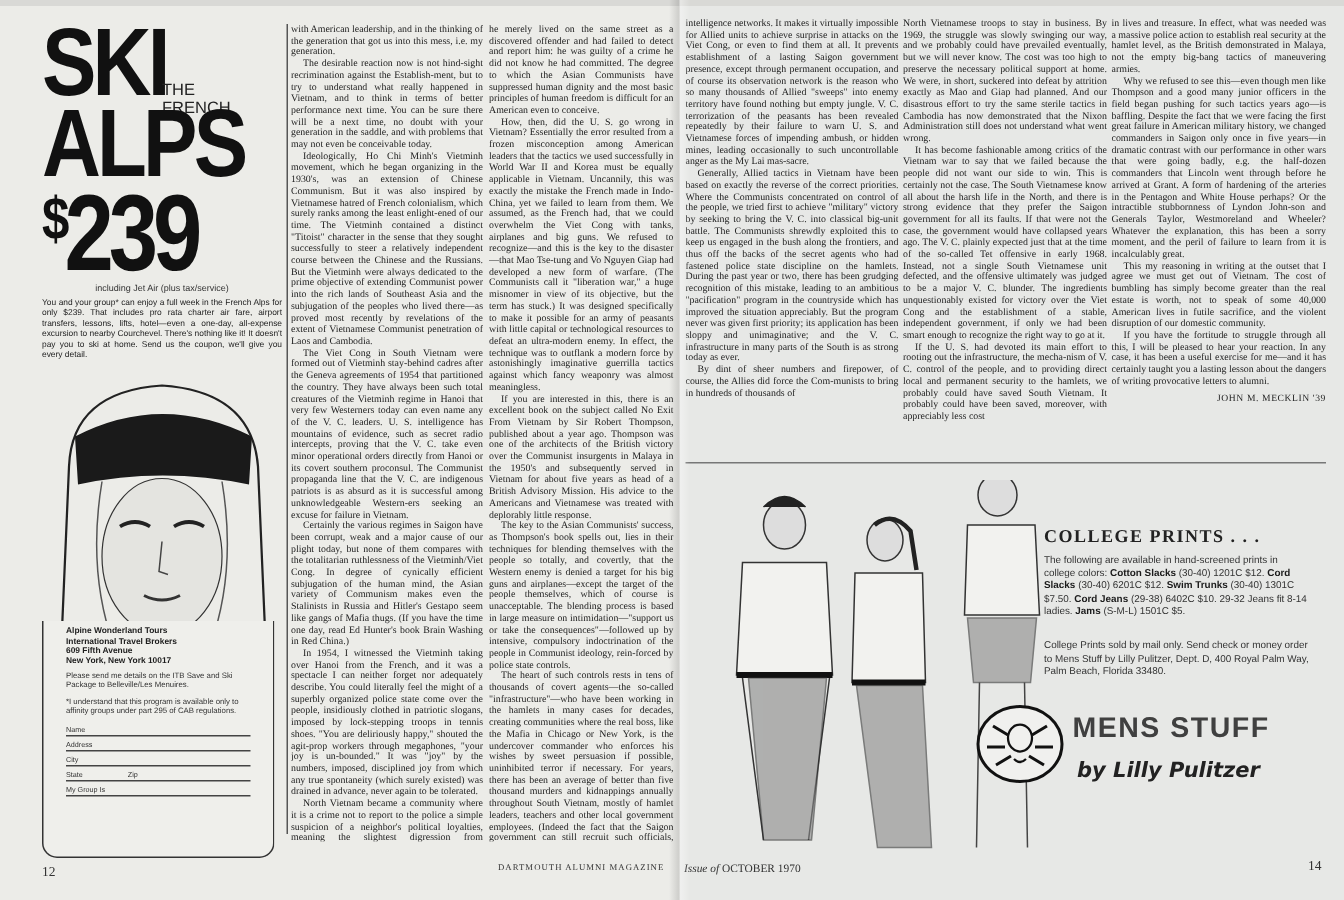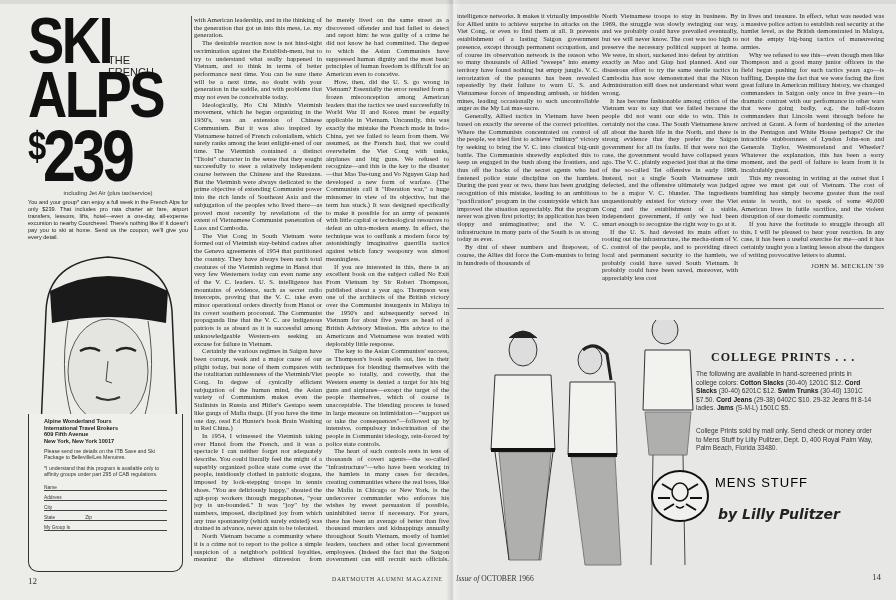--- a/index.html
+++ b/index.html
@@ -39,24 +39,24 @@
   .rule-v { position: absolute; width: 1px; background: #555; }
 
   .folio { position: absolute; font-family: "Liberation Serif", serif; font-size: 9px; color: #333; }
   .running { position: absolute; font-family: "Liberation Serif", serif; font-size: 5.8px; letter-spacing: 0.7px; color: #333; }
   .issue { position: absolute; font-family: "Liberation Serif", serif; font-size: 7.6px; color: #333; }
   .issue i { font-style: italic; }
   .signature { text-align: right; font-size: 6.4px; letter-spacing: 0.4px; margin-top: 3px; }
   .rule-h { position: absolute; height: 1px; background: #777; }
 
   
-  .ms-title { position: absolute; left: 696px; top: 350px; font-family: "Liberation Serif", serif; font-weight: 700; font-size: 12px; letter-spacing: 1px; color: #222; margin-left: 15px; }
+  .ms-title { position: absolute; left: 696px; top: 350px; font-family: "Liberation Serif", serif; font-weight: 700; font-size: 12px; letter-spacing: 1px; color: #222; }
   .ms-body { position: absolute; left: 696px; width: 178px; font-family: "Liberation Sans", sans-serif; font-size: 6.6px; line-height: 8.5px; color: #333; }
   .ms-body b { color: #1a1a1a; }
-  .ms-brand { position: absolute; left: 715px; top: 475px; font-family: "Liberation Sans", sans-serif; font-weight: 400; font-size: 13px; letter-spacing: 1px; color: #000000; }
+  .ms-brand { position: absolute; left: 715px; top: 475px; font-family: "Liberation Sans", sans-serif; font-weight: 700; font-size: 19px; letter-spacing: 1px; color: #404040; }
   .ms-by { position: absolute; left: 718px; top: 506px; font-family: "DejaVu Sans", sans-serif; font-style: italic; font-weight: 700; font-size: 14px; color: #222; }
   .tiger { position: absolute; left: 648px; top: 470px; width: 64px; height: 52px; }
 </style>
 </head>
 <body>
 
 <div class="page page-left">
 
   <div class="ski-ad">
     <div class="ski-head">
@@ -197,14 +197,14 @@
 
 <svg class="tiger" viewBox="0 0 64 52">
   <ellipse cx="32" cy="26" rx="28" ry="25" fill="#f0f0ee" stroke="#111" stroke-width="2"></ellipse>
   <path d="M14 14 L24 20 M50 14 L40 20 M10 28 L22 28 M54 28 L42 28 M16 40 L26 34 M48 40 L38 34" stroke="#111" stroke-width="2"></path>
   <ellipse cx="32" cy="22" rx="8" ry="9" fill="none" stroke="#111" stroke-width="1.5"></ellipse>
   <path d="M28 36 Q32 40 36 36" stroke="#111" stroke-width="1.5" fill="none"></path>
 </svg>
 <div class="ms-brand">MENS STUFF</div>
 <div class="ms-by">by Lilly Pulitzer</div>
 
-<div class="issue" style="left:456px; top:574px;"><i>Issue of</i> <span>OCTOBER 1966</span></div>
+<div class="issue" style="left:456px; top:574px;"><i>Issue of</i> <span>OCTOBER 1970</span></div>
 <div class="folio" style="left:872px; top:572px;">14</div>
 
 </body></html>

